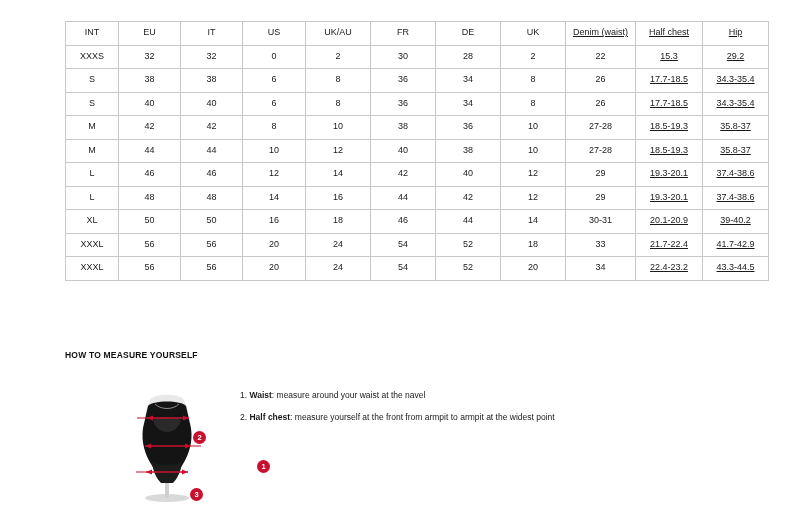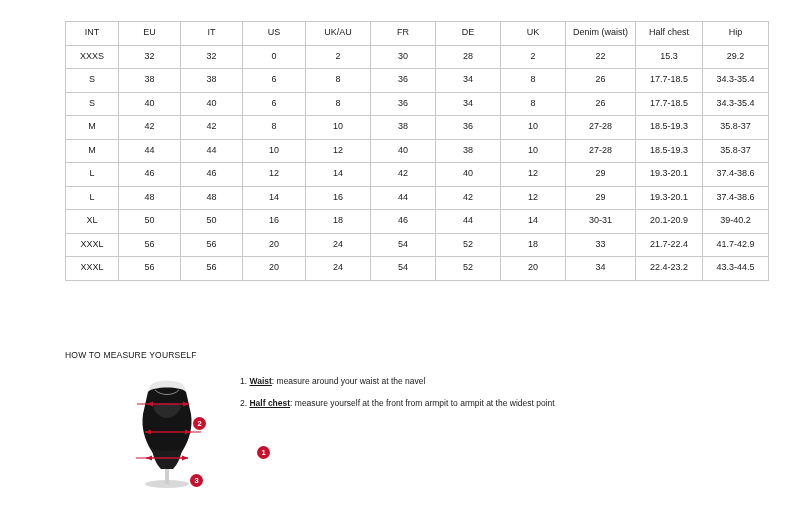--- a/index.html
+++ b/index.html
@@ -53,35 +53,35 @@
   col.c1 { width: 62px; }
   col.c2 { width: 62px; }
   col.c3 { width: 63px; }
   col.c4 { width: 65px; }
   col.c5 { width: 65px; }
   col.c6 { width: 65px; }
   col.c7 { width: 65px; }
   col.c8 { width: 70px; }
   col.c9 { width: 67px; }
   col.c10 { width: 66px; }
-  td.left-pad { text-align: left; padding-left: 9px; }
+  td.left-pad { text-align: left; padding-left: 9px; text-decoration: underline; }
 
   
   .howto {
     position: absolute;
     left: 65px;
     top: 350px;
     width: 700px;
   }
   .howto-title {
     font-size: 8.5px;
-    font-weight: normal;
+    font-weight: bold;
     letter-spacing: 0.2px;
     color: #111;
-    margin-bottom: 4px;
+    margin-bottom: 18px;
   }
   .howto-body {
     position: relative;
     display: block;
   }
   .figure {
     position: absolute;
     left: 40px;
     top: 6px;
     width: 130px;
@@ -92,21 +92,21 @@
     left: 175px;
     top: 12px;
     width: 520px;
   }
   .step {
     font-size: 8.5px;
     line-height: 1.35;
     margin-bottom: 11px;
     color: #1a1a1a;
   }
-  .step b { font-weight: bold; text-decoration: underline; }
+  .step b { font-weight: bold; }
   .step .num { font-weight: normal; }
   .bullet {
     position: absolute;
     width: 13px;
     height: 13px;
     border-radius: 50%;
     background: #c8102e;
     color: #ffffff;
     font-size: 7.5px;
     font-weight: bold;

